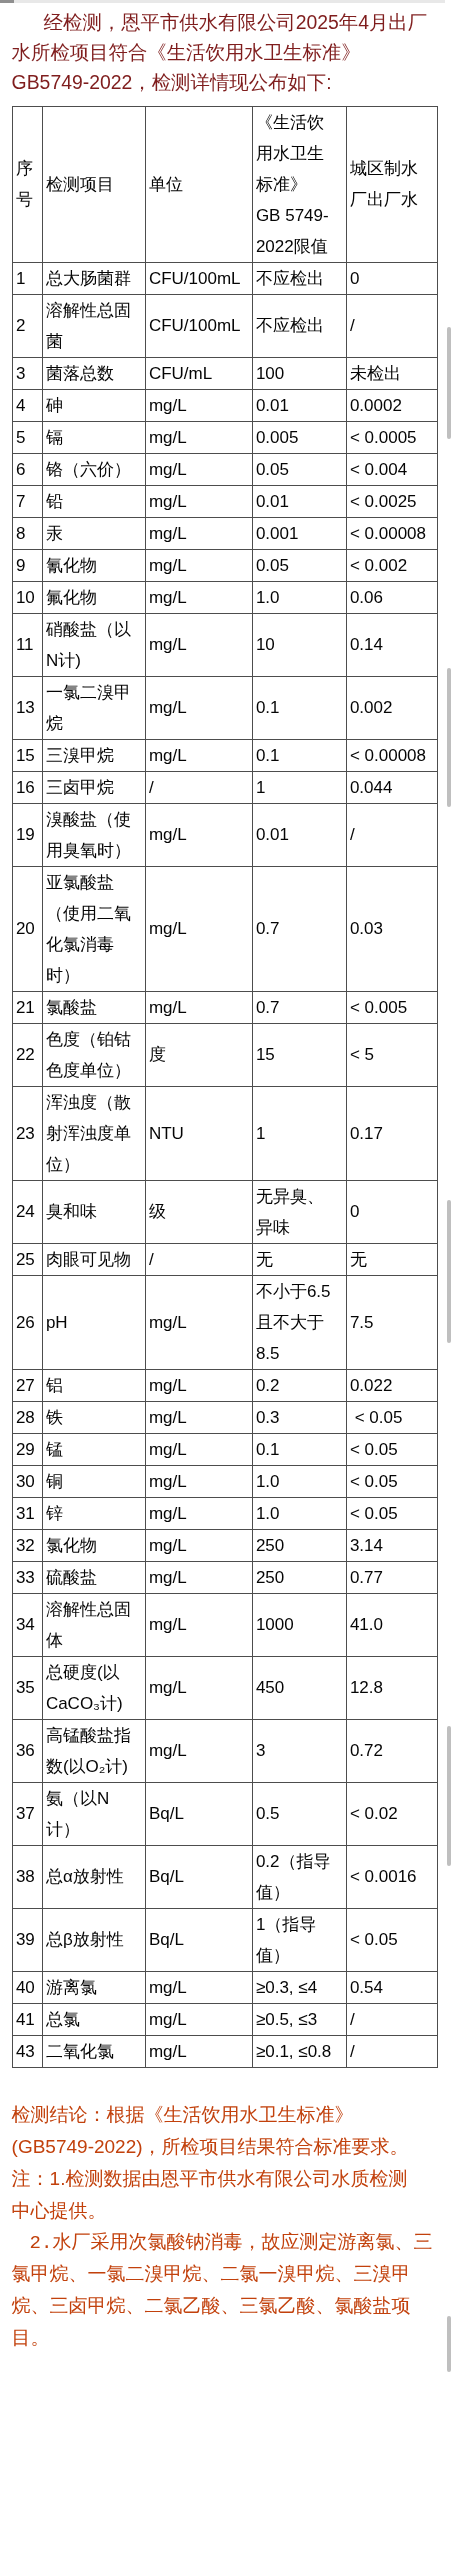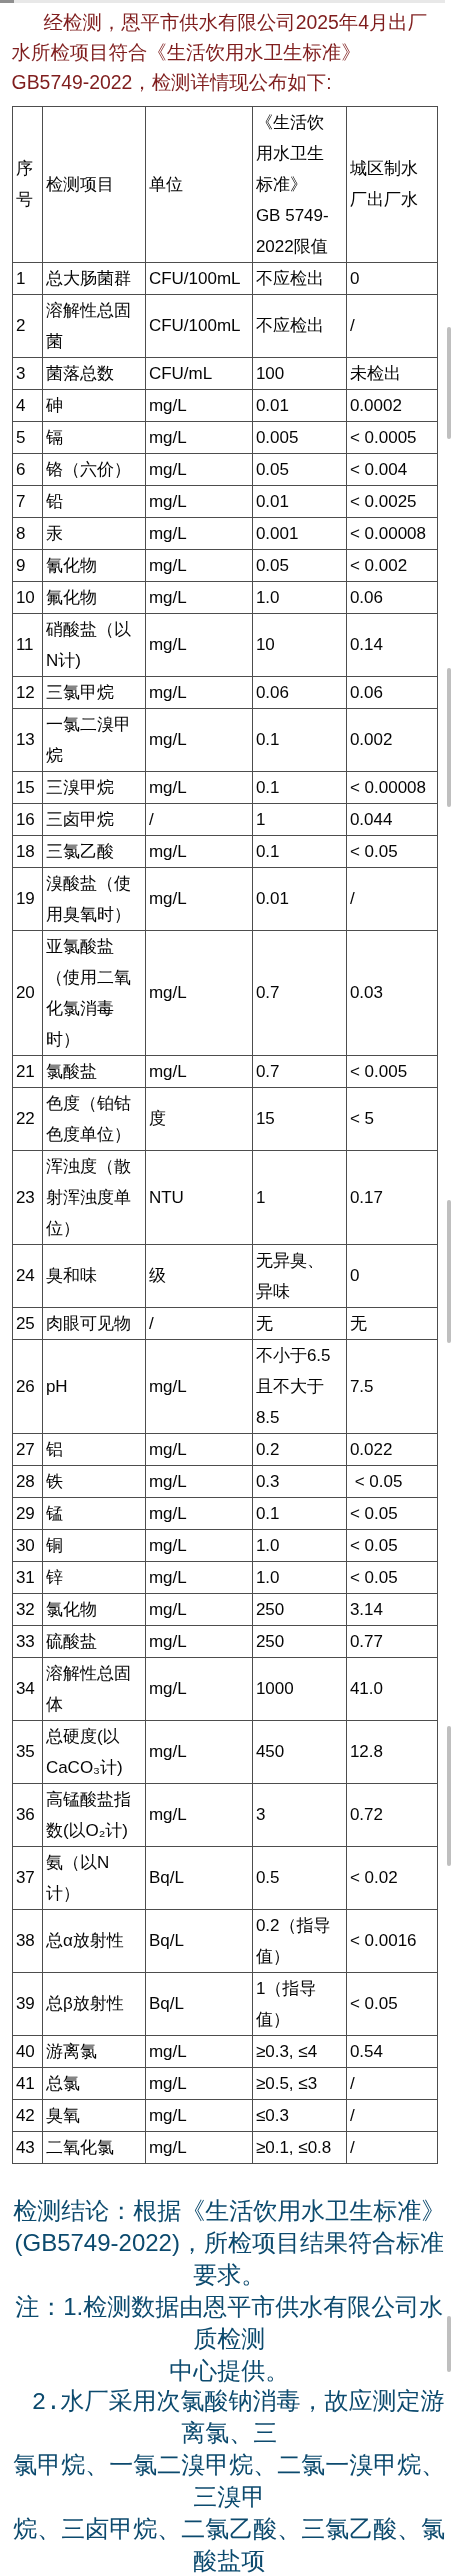--- a/index.html
+++ b/index.html
@@ -17,22 +17,22 @@
     border-collapse:collapse; table-layout:fixed;
     margin:9px 0 0 12.3px; width:425px;
   }
   .report th,.report td{
     border:0.6px solid #4d4d4d; vertical-align:middle; text-align:left;
     font-weight:normal; font-size:17px; line-height:31px;
     padding:0 1.9px 0 2.6px; white-space:pre-wrap; word-break:break-word;
     color:#050505;
   }
   .footer{
-    margin:0 5.2px 0 11.6px; font-size:24px; line-height:32px;
-    white-space:pre-wrap; color:#0c4a6e;text-align:center;
+    margin:0 5.2px 0 11.6px; font-size:19px; line-height:32px;
+    white-space:pre-wrap; color:#c2410c;
   }
   .footer.conclusion{margin-top:31px;}
   .footer.note2{text-indent:18px;font-family:Liberation Mono, monospace;}
   .sb-thumb{position:absolute; right:0.6px; width:4.5px; background:#bfbfbf; border-radius:1.9px;}
 </style>
 </head>
 <body>
 
 <div class="top-strip">
   <div class="strip-cap"></div>
@@ -139,54 +139,40 @@
       </tr>
       <tr>
         <td>11</td>
         <td>硝酸盐（以
 N计)</td>
         <td>mg/L</td>
         <td>10</td>
         <td>0.14</td>
       </tr>
       <tr>
-        <td>12</td>
-        <td>三氯甲烷</td>
-        <td>mg/L</td>
-        <td>0.06</td>
-        <td>0.06</td>
-      </tr>
-      <tr>
         <td>13</td>
         <td>一氯二溴甲
 烷</td>
         <td>mg/L</td>
         <td>0.1</td>
         <td>0.002</td>
       </tr>
       <tr>
         <td>15</td>
         <td>三溴甲烷</td>
         <td>mg/L</td>
         <td>0.1</td>
         <td>&lt; 0.00008</td>
       </tr>
       <tr>
         <td>16</td>
         <td>三卤甲烷</td>
         <td>/</td>
         <td>1</td>
         <td>0.044</td>
-      </tr>
-      <tr>
-        <td>18</td>
-        <td>三氯乙酸</td>
-        <td>mg/L</td>
-        <td>0.1</td>
-        <td>&lt; 0.05</td>
       </tr>
       <tr>
         <td>19</td>
         <td>溴酸盐（使
 用臭氧时）</td>
         <td>mg/L</td>
         <td>0.01</td>
         <td>/</td>
       </tr>
       <tr>
@@ -349,27 +335,20 @@
         <td>游离氯</td>
         <td>mg/L</td>
         <td>≥0.3, ≤4</td>
         <td>0.54</td>
       </tr>
       <tr>
         <td>41</td>
         <td>总氯</td>
         <td>mg/L</td>
         <td>≥0.5, ≤3</td>
-        <td>/</td>
-      </tr>
-      <tr>
-        <td>42</td>
-        <td>臭氧</td>
-        <td>mg/L</td>
-        <td>≤0.3</td>
         <td>/</td>
       </tr>
       <tr>
         <td>43</td>
         <td>二氧化氯</td>
         <td>mg/L</td>
         <td>≥0.1, ≤0.8</td>
         <td>/</td>
       </tr>
     </tbody>

